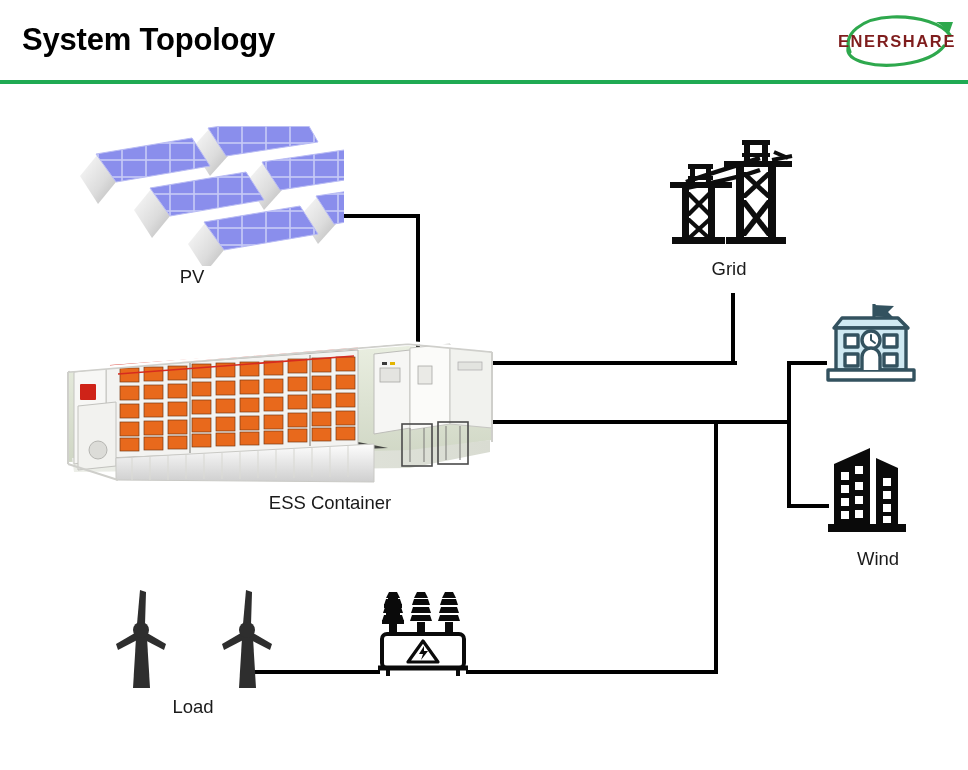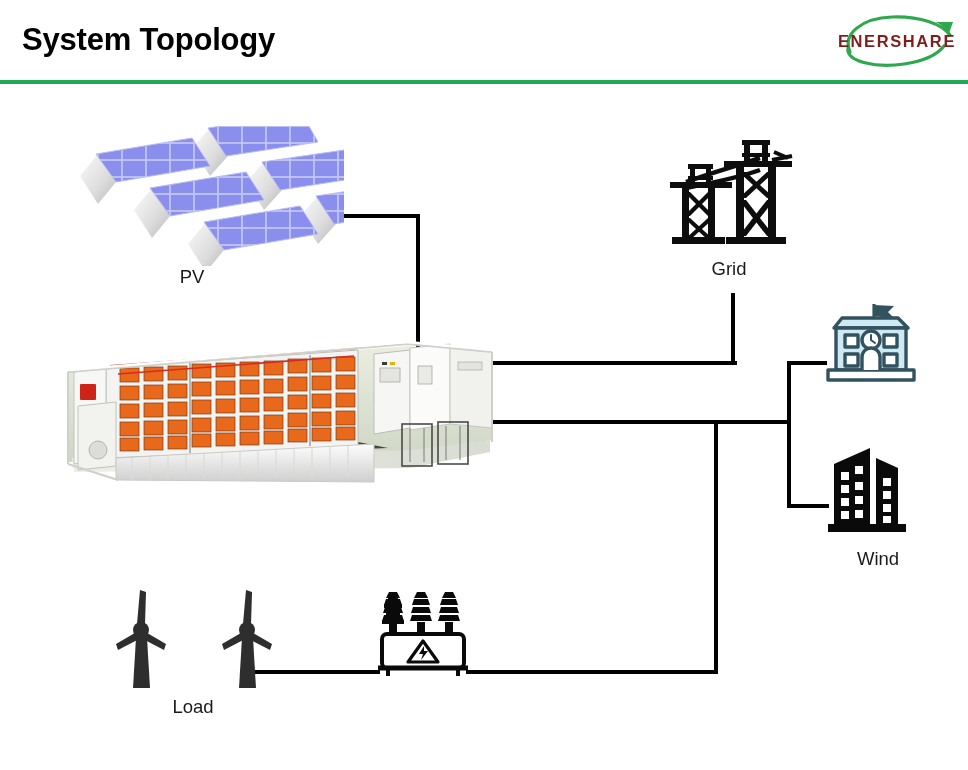--- a/index.html
+++ b/index.html
@@ -374,20 +374,21 @@
       <g stroke="#cfcfcb" stroke-width="2" fill="none">
         <path d="M10 40 L350 12 L434 20"></path>
         <path d="M10 40 L10 132"></path>
         <path d="M434 20 L434 110"></path>
         <path d="M10 132 L60 148"></path>
       </g>
 
       <path d="M12 38 L350 10 L434 18" stroke="#ffffff" stroke-width="2.5" fill="none"></path>
     </svg>
   </div>
+  <div class="node-label" style="left:240px; top:492px; width:180px;">ESS Container</div>
 
   <div id="school-node">
     <svg width="106" height="86" viewBox="0 0 106 86">
       <g stroke="#33525f" stroke-width="3.4" stroke-linejoin="round" fill="none">
 
         <line x1="56" y1="2" x2="56" y2="20" stroke-width="3.2"></line>
         <path d="M56 3 L76 4 L70 10 L76 16 L56 14 Z" fill="#33525f" stroke="none"></path>
 
         <path d="M16 26 L24 16 L80 16 L90 26 Z" fill="#cfe9f2"></path>
 

